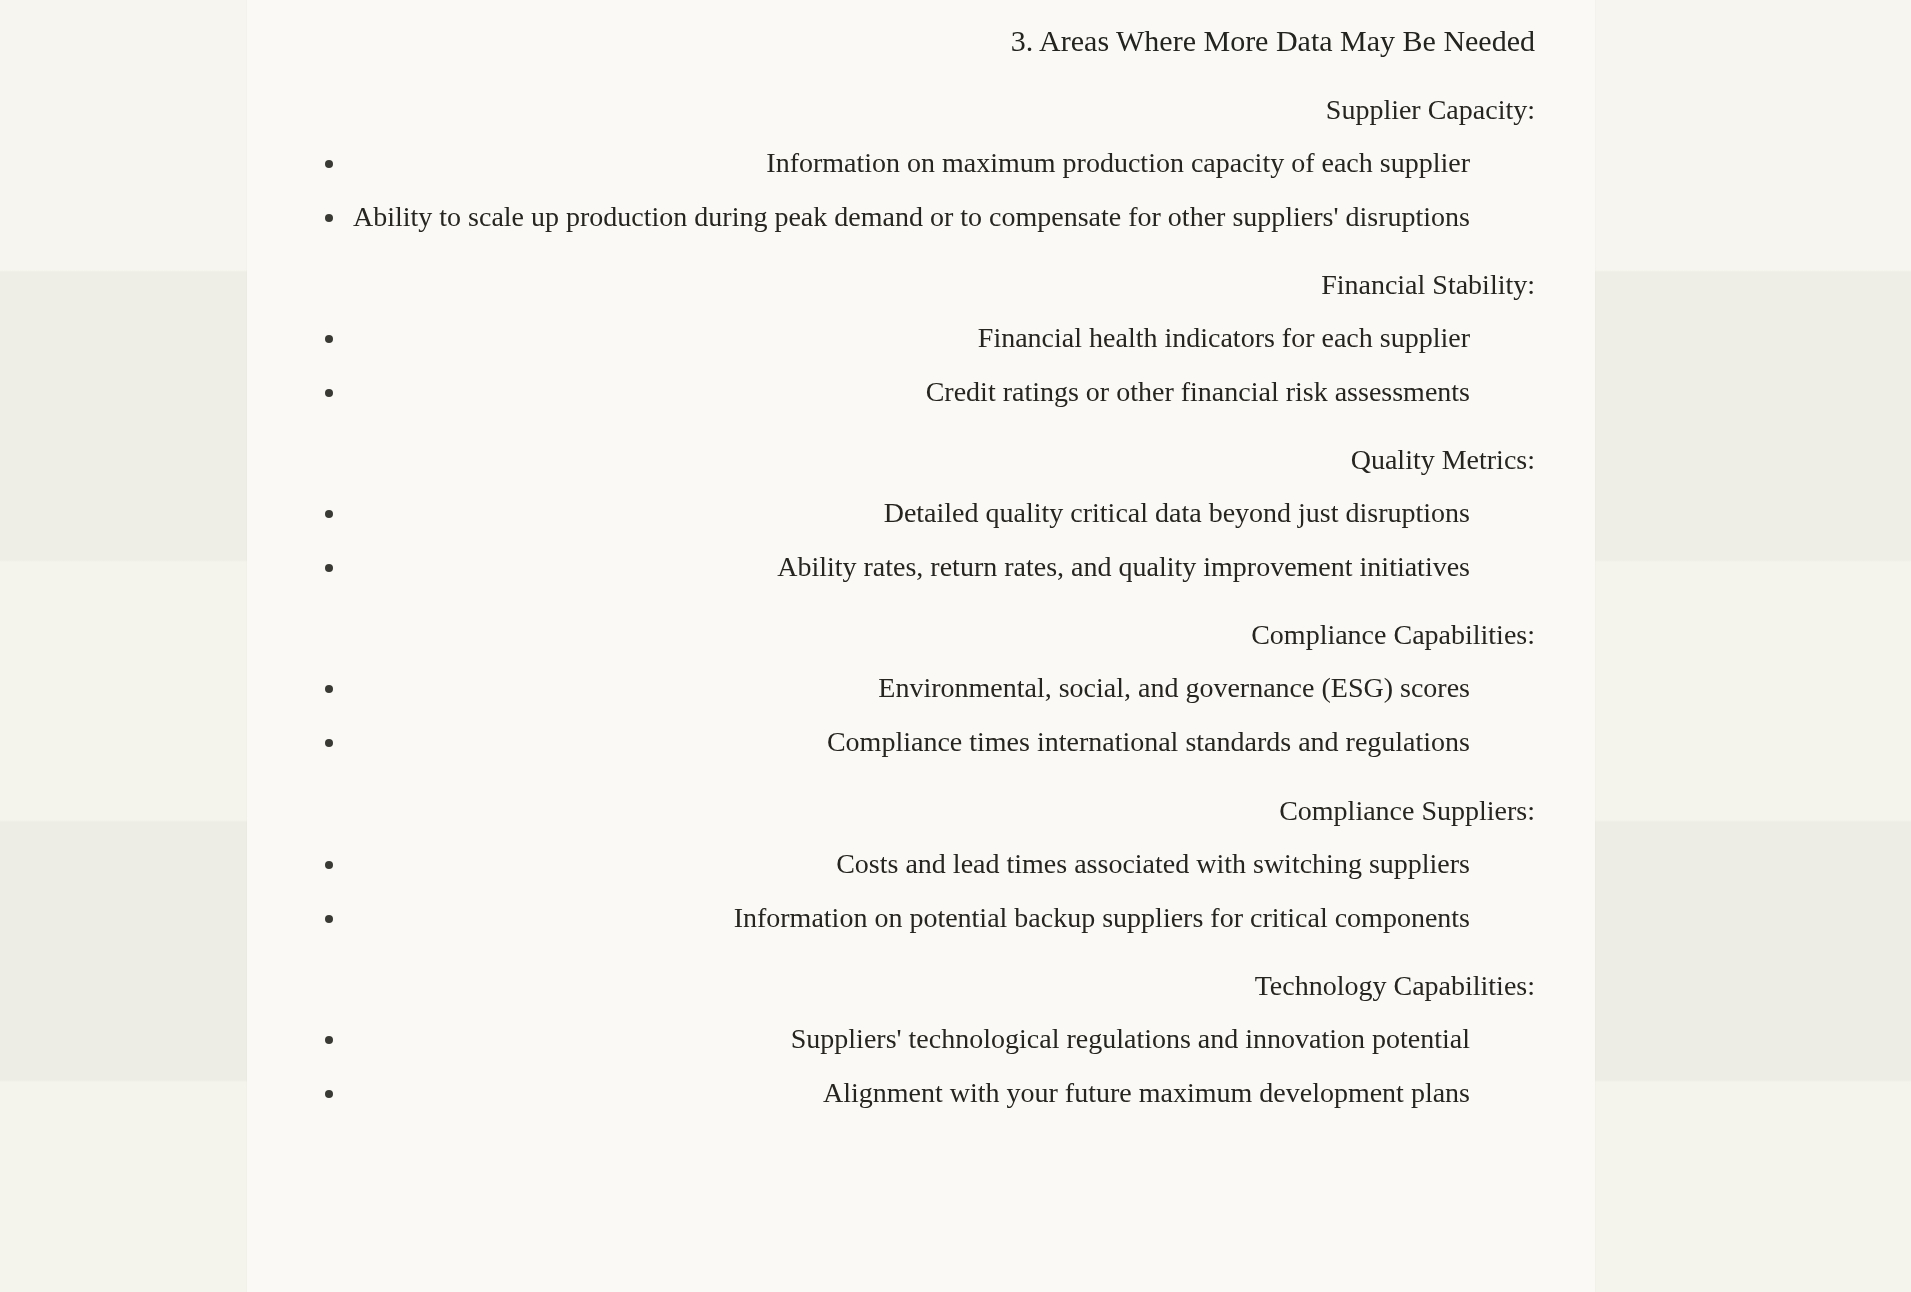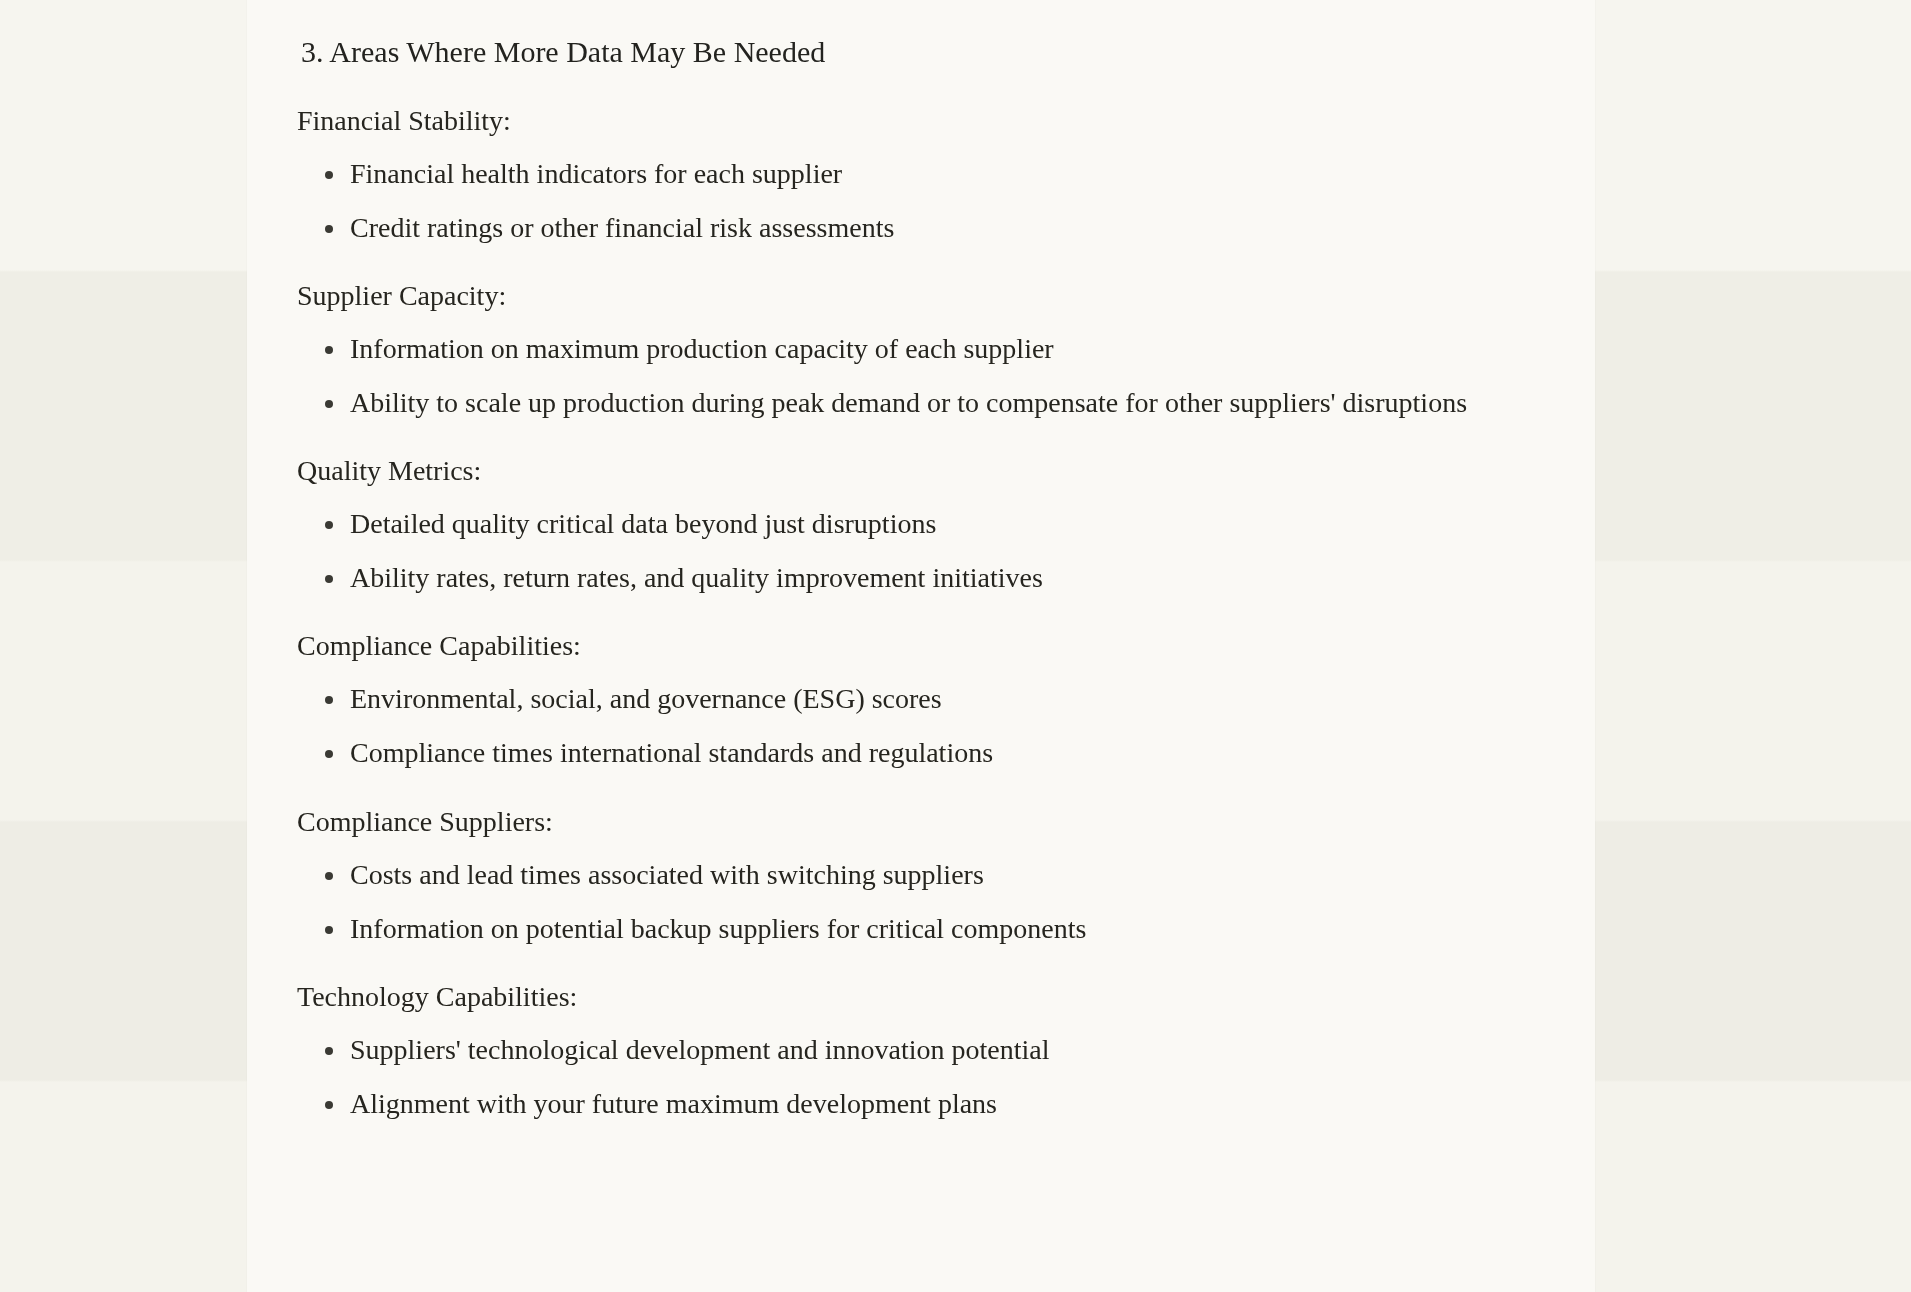--- a/index.html
+++ b/index.html
@@ -41,25 +41,26 @@
     top: 0;
     width: 1348px;
     height: 1292px;
     background: #faf9f5;
     box-shadow: 0 0 0 1px rgba(0,0,0,0.012);
   }
 
   .content {
     position: absolute;
     left: 247px;
-    top: 12px;
+    top: 1px;
     width: 1348px;
     height: 908px;
     box-sizing: border-box;
     padding: 8px 60px 0 25px;
+    text-align: right;
   }
 
   .heading {
     font-size: 30px;
     line-height: 1.35;
     font-weight: 400;
     color: #23231f;
     margin: 12px 0 0 0;
     padding-left: 57px;
     text-indent: -28px;
@@ -105,32 +106,32 @@
 <body>
 
 <div class="page">
   <div class="doc-column"></div>
 
   <div class="content">
 
     <div class="heading">3. Areas Where More Data May Be Needed</div>
 
     <div class="group">
+      <div class="section-label">Supplier Capacity:</div>
+      <ul class="bullets">
+        <li>Information on maximum production capacity of each supplier</li>
+        <li>Ability to scale up production during peak demand or to compensate for other suppliers' disruptions</li>
+      </ul>
+    </div>
+
+    <div class="group">
       <div class="section-label">Financial Stability:</div>
       <ul class="bullets">
         <li>Financial health indicators for each supplier</li>
         <li>Credit ratings or other financial risk assessments</li>
-      </ul>
-    </div>
-
-    <div class="group">
-      <div class="section-label">Supplier Capacity:</div>
-      <ul class="bullets">
-        <li>Information on maximum production capacity of each supplier</li>
-        <li>Ability to scale up production during peak demand or to compensate for other suppliers' disruptions</li>
       </ul>
     </div>
 
     <div class="group">
       <div class="section-label">Quality Metrics:</div>
       <ul class="bullets">
         <li>Detailed quality critical data beyond just disruptions</li>
         <li>Ability rates, return rates, and quality improvement initiatives</li>
       </ul>
     </div>
@@ -147,19 +148,19 @@
       <div class="section-label">Compliance Suppliers:</div>
       <ul class="bullets">
         <li>Costs and lead times associated with switching suppliers</li>
         <li>Information on potential backup suppliers for critical components</li>
       </ul>
     </div>
 
     <div class="group">
       <div class="section-label">Technology Capabilities:</div>
       <ul class="bullets">
-        <li>Suppliers' technological development and innovation potential</li>
+        <li>Suppliers' technological regulations and innovation potential</li>
         <li>Alignment with your future maximum development plans</li>
       </ul>
     </div>
 
   </div>
 </div>
 
 </body></html>

